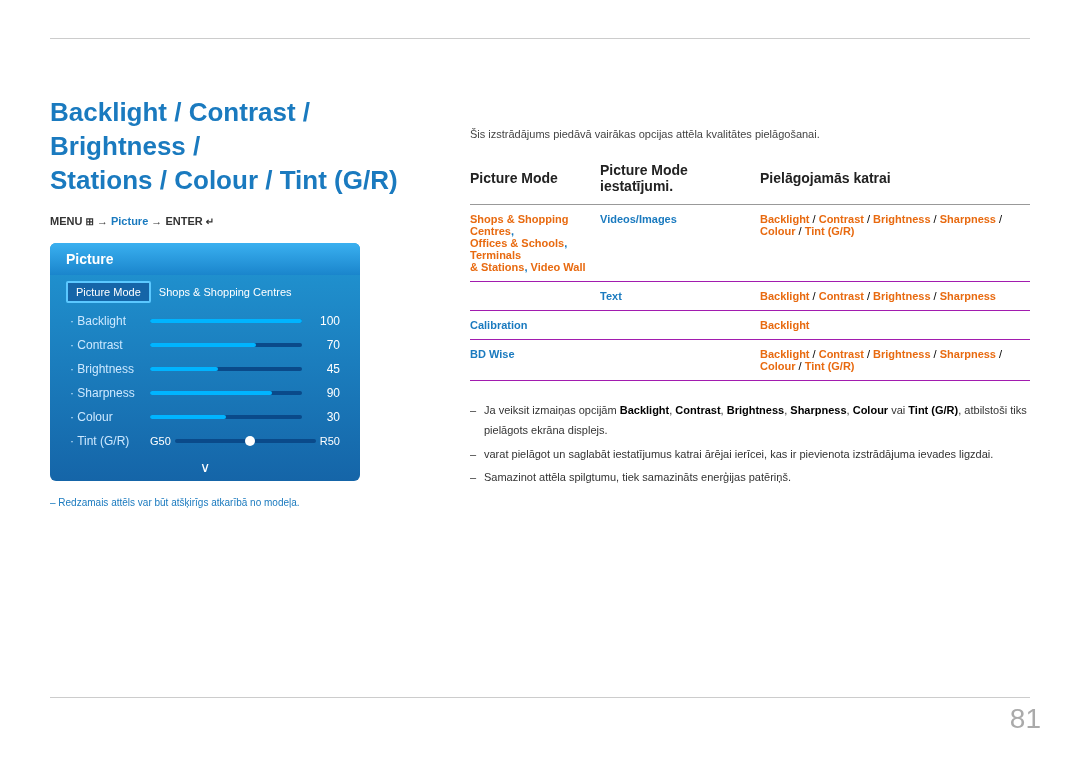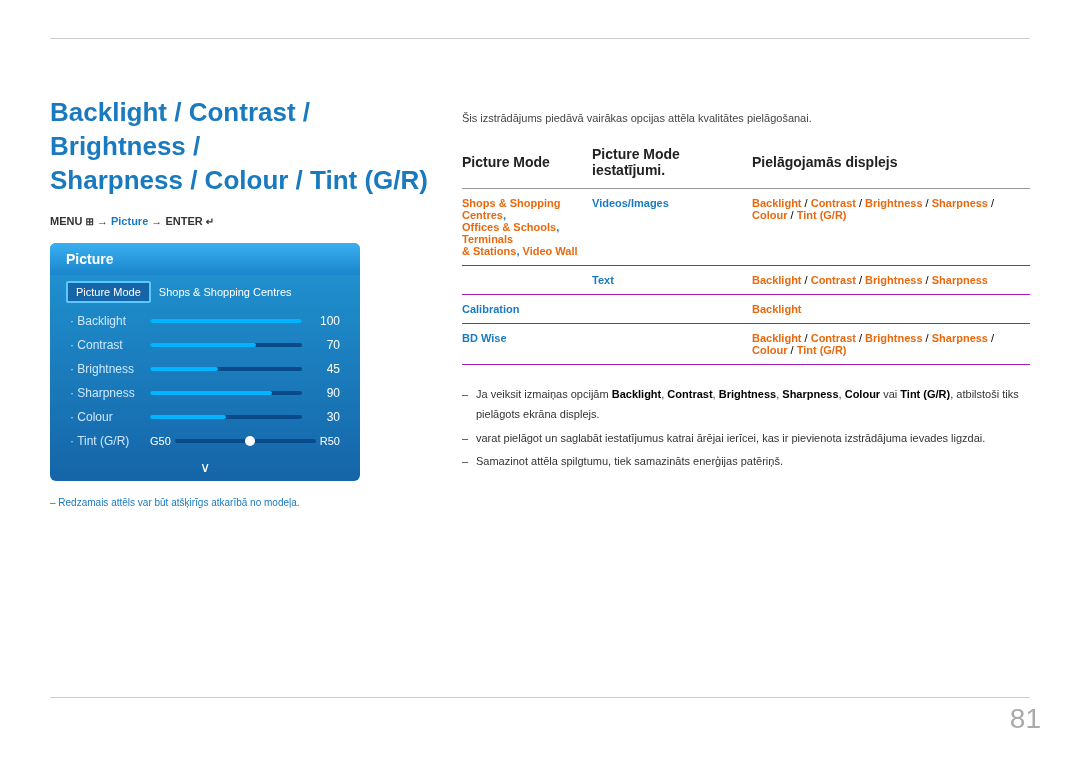--- a/index.html
+++ b/index.html
@@ -24,22 +24,23 @@
       position: absolute;
       top: 38px;
       left: 50px;
       right: 50px;
       height: 1px;
       background: #cccccc;
     }
 
     .content-area {
       display: flex;
-      gap: 32px;
+      gap: 40px;
       margin-top: 20px;
+      align-items: center;
     }
 
     
     .left-column {
       width: 380px;
       flex-shrink: 0;
     }
 
     .page-title {
       font-size: 26px;
@@ -328,21 +329,21 @@
 <body>
 
 <div class="page-container">
   <div class="top-rule"></div>
 
   <div class="content-area" style="margin-top: 48px;">
 
     <div class="left-column">
       <h1 class="page-title">
         <span>Backlight / Contrast / Brightness /</span><br>
-        <span>Sharpness / Colour / Tint (G/R)</span>
+        <span>Stations / Colour / Tint (G/R)</span>
       </h1>
 
       <div class="menu-instruction">
         <span class="menu-word">MENU</span>
         <span style="font-size:10px;">⊞</span>
         <span>→</span>
         <span class="blue-word">Picture</span>
         <span>→</span>
         <span>ENTER</span>
         <span style="font-size:10px;">↵</span>
@@ -417,21 +418,21 @@
     </div>
 
     <div class="right-column">
       <p class="right-intro">Šis izstrādājums piedāvā vairākas opcijas attēla kvalitātes pielāgošanai.</p>
 
       <table class="info-table">
         <thead>
           <tr class="table-header-row">
             <th>Picture Mode</th>
             <th>Picture Mode iestatījumi.</th>
-            <th>Pielāgojamās displejs</th>
+            <th>Pielāgojamās katrai</th>
           </tr>
         </thead>
         <tbody>
           <tr class="table-row">
             <td>
               <span class="orange-link">Shops &amp; Shopping Centres</span>,<br>
               <span class="orange-link">Offices &amp; Schools</span>, <span class="orange-link">Terminals</span><br>
               <span class="orange-link">&amp; Stations</span>, <span class="orange-link">Video Wall</span>
             </td>
             <td>

